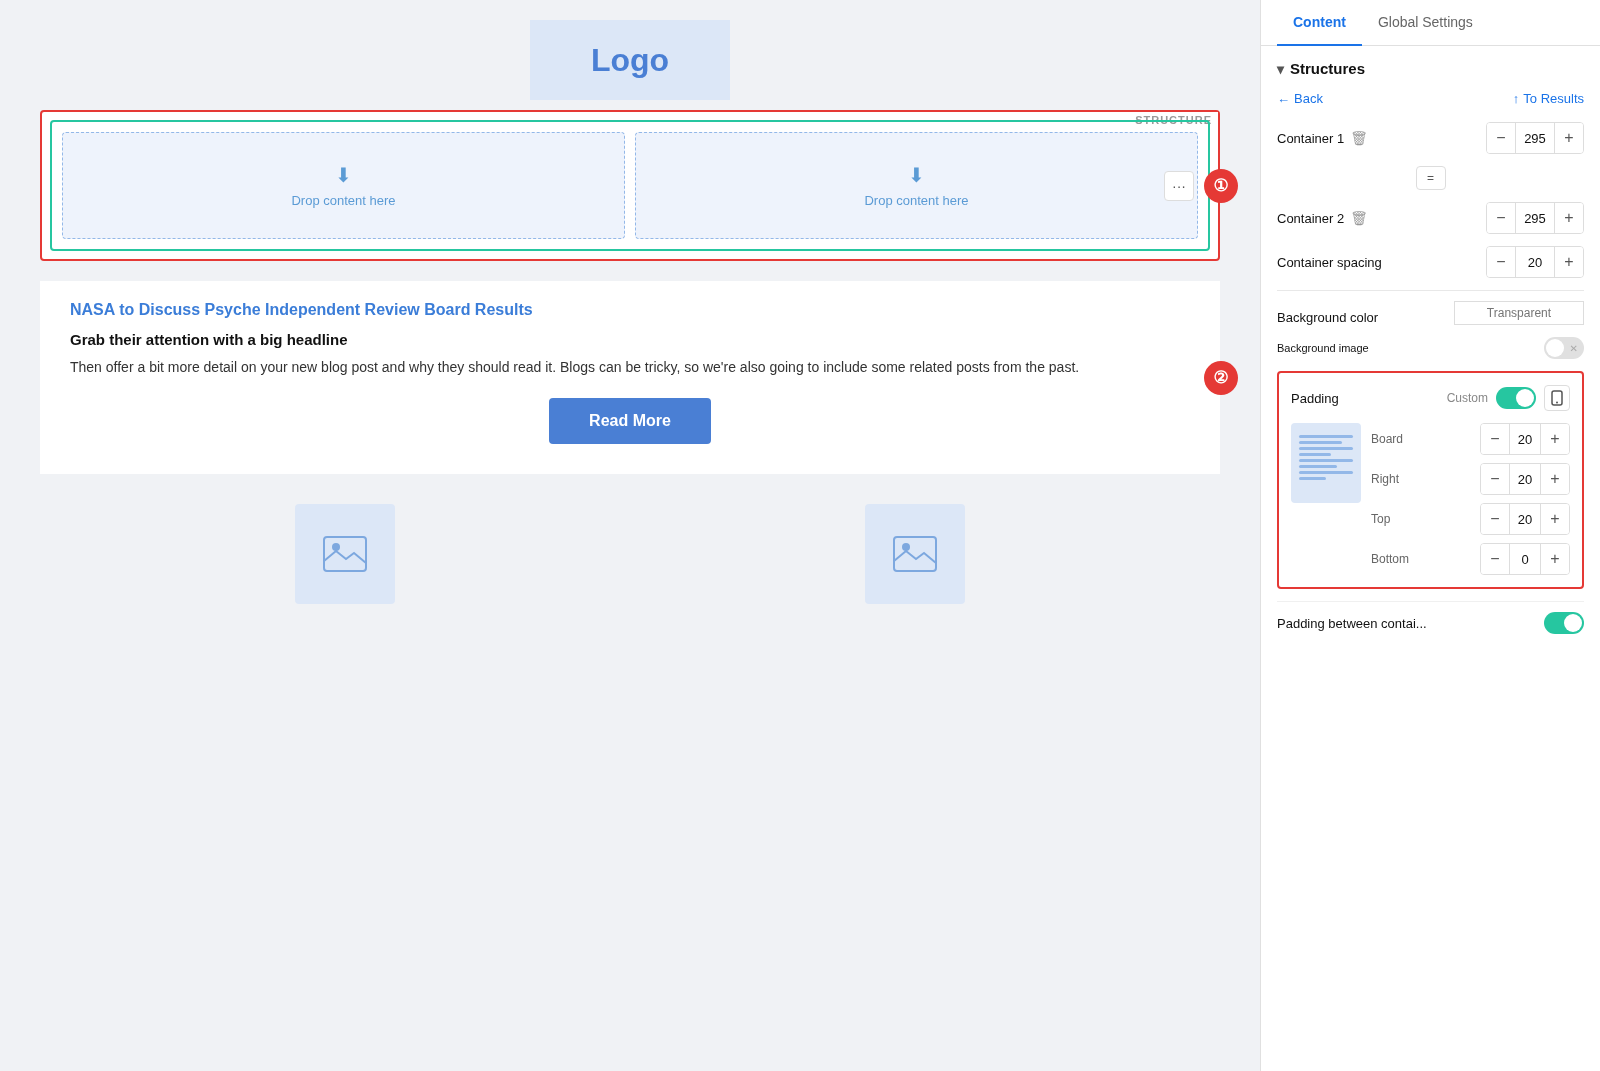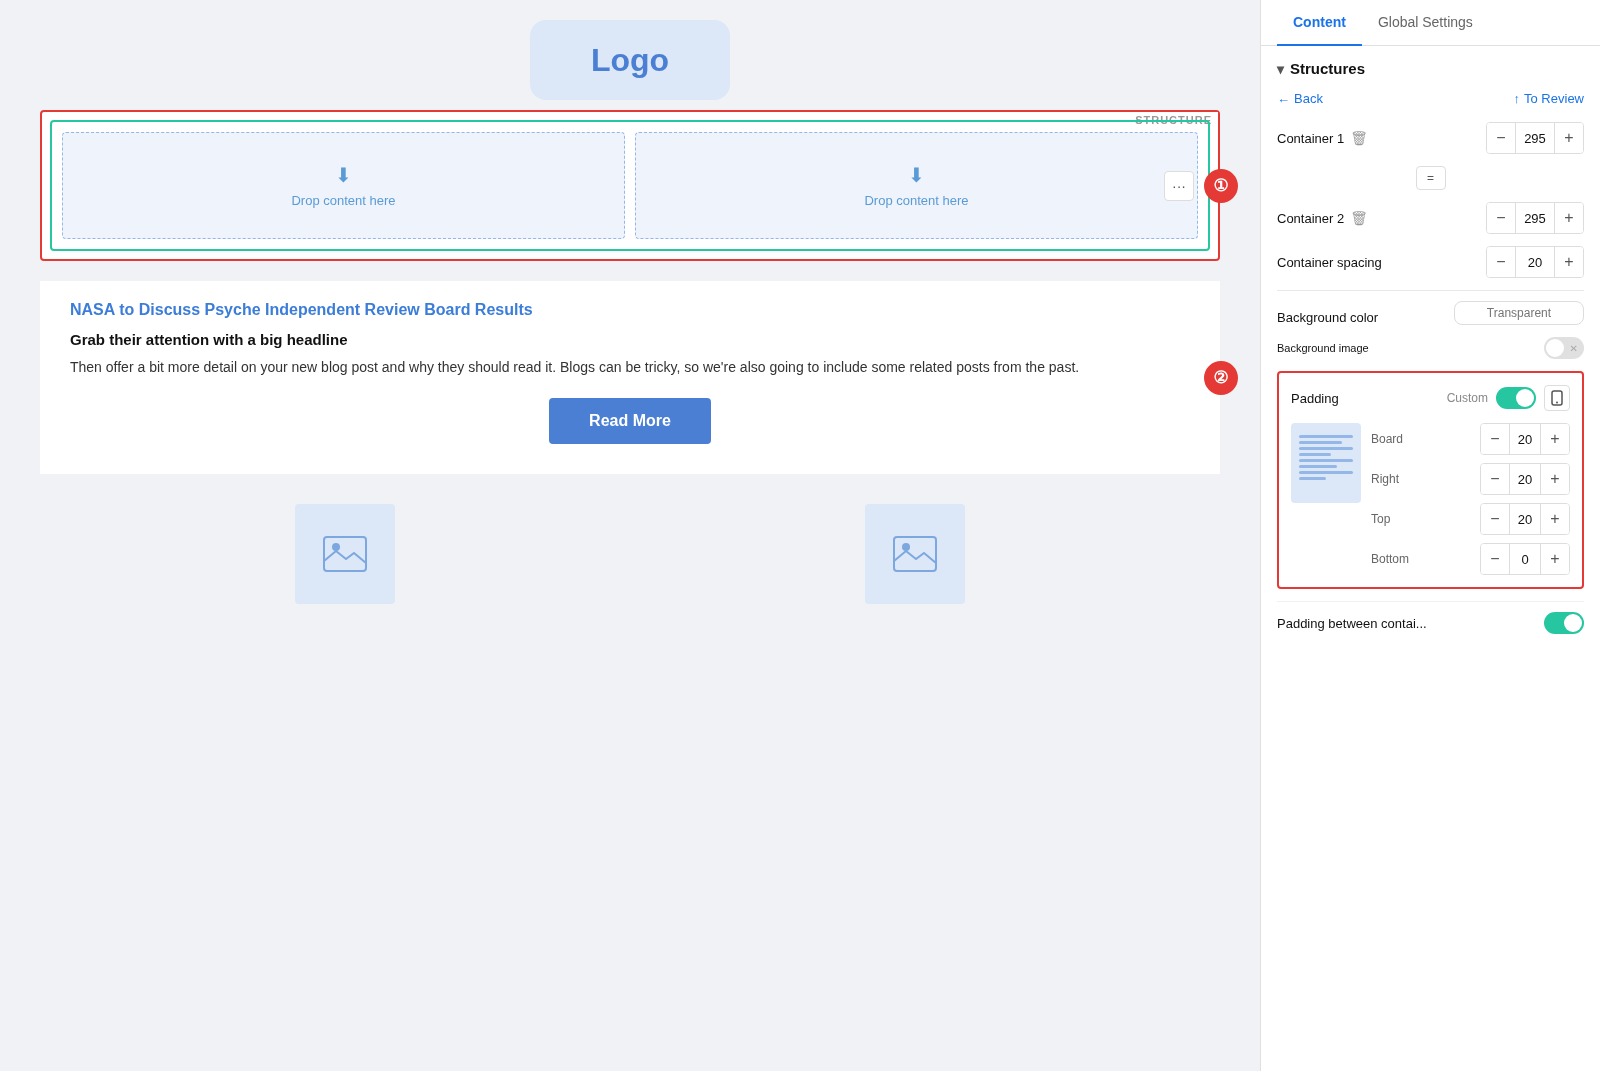--- a/index.html
+++ b/index.html
@@ -18,21 +18,21 @@
       justify-content: center;
       margin-bottom: 10px;
     }
     .logo-box {
       background: #dce7f7;
       width: 200px;
       height: 80px;
       display: flex;
       align-items: center;
       justify-content: center;
-      border-radius: 16px;
+      border-radius: 0;
     }
     .logo-text {
       color: #4a7fd4;
       font-size: 32px;
       font-weight: 700;
     }
 
     
     .structure-wrapper {
       border: 2px solid #e53935;
@@ -314,21 +314,21 @@
       align-items: flex-end;
       justify-content: space-between;
       margin-bottom: 12px;
     }
     .bg-label {
       font-size: 13px;
       color: #111;
     }
     .bg-color-input {
       border: 1px solid #ddd;
-      border-radius: 8px;
+      border-radius: 0;
       padding: 4px 10px;
       font-size: 12px;
       color: #aaa;
       width: 130px;
       text-align: center;
       background: white;
     }
 
     
     .toggle-row {
@@ -585,21 +585,21 @@
       <span>Structures</span>
     </div>
 
     <div class="panel-nav">
       <div class="back-link">
         <span>←</span>
         <span>Back</span>
       </div>
       <div class="to-section-link">
         <span>↑</span>
-        <span>To Review</span>
+        <span>To Results</span>
       </div>
     </div>
 
     <div class="container-row">
       <span class="container-label">
         <span>Container 1</span>
         <span class="trash-icon">🗑</span>
       </span>
       <div class="number-control">
         <button class="num-btn">−</button>

